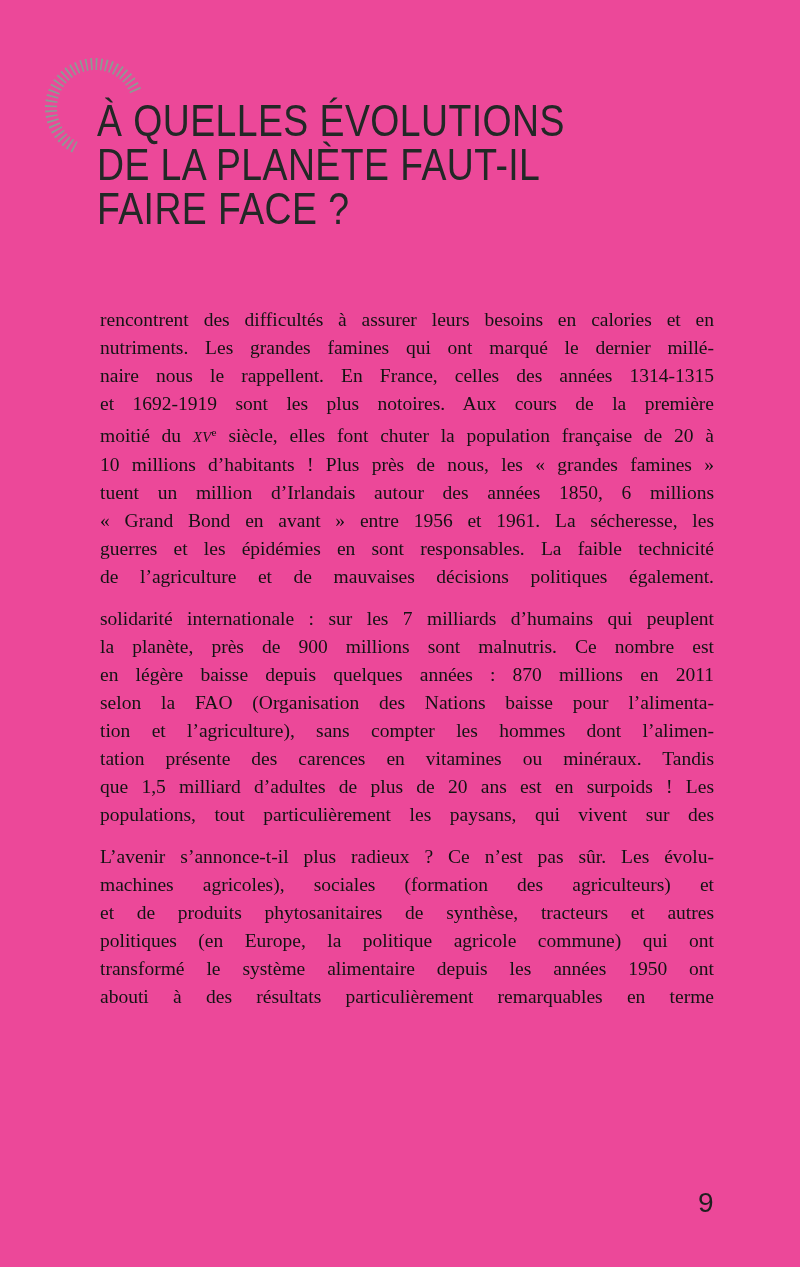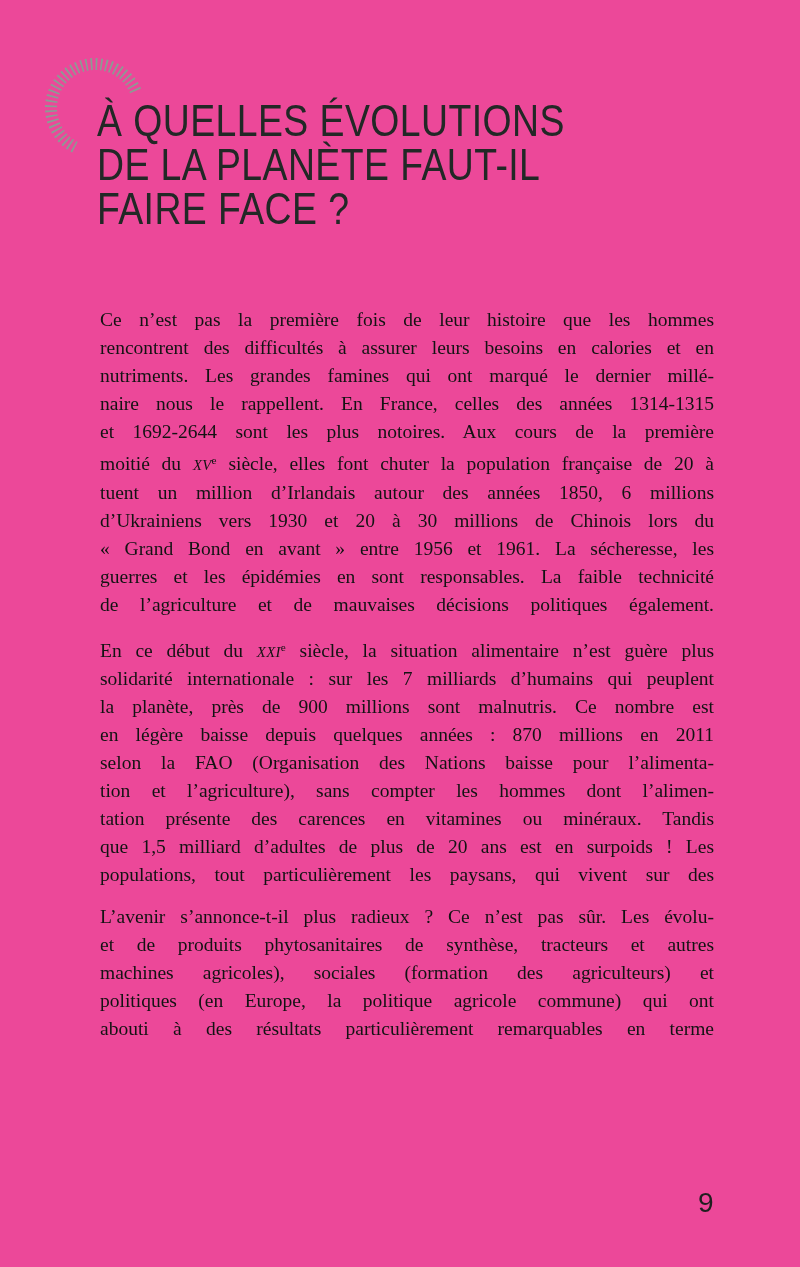--- a/index.html
+++ b/index.html
@@ -86,47 +86,46 @@
   </svg>
 
   <h1 class="heading">
       <div class="hline">À QUELLES ÉVOLUTIONS</div>
       <div class="hline">DE LA PLANÈTE FAUT-IL</div>
       <div class="hline">FAIRE FACE ?</div>
     </h1>
 
   <div class="body-text">
       <div class="para">
-        <div class="tline"><span>Ce n’est pas la première fois de leur histoire que les hommes</span></div>
         <div class="tline"><span>rencontrent des difficultés à assurer leurs besoins en calories et en</span></div>
         <div class="tline"><span>nutriments. Les grandes famines qui ont marqué le dernier millé-</span></div>
         <div class="tline"><span>naire nous le rappellent. En France, celles des années 1314-1315</span></div>
-        <div class="tline"><span>et 1692-2644 sont les plus notoires. Aux cours de la première</span></div>
+        <div class="tline"><span>et 1692-1919 sont les plus notoires. Aux cours de la première</span></div>
         <div class="tline"><span>moitié du </span><span class="sc">xv</span><span class="sup">e</span><span> siècle, elles font chuter la population française de 20 à</span></div>
+        <div class="tline"><span>10 millions d’habitants ! Plus près de nous, les « grandes famines »</span></div>
         <div class="tline"><span>tuent un million d’Irlandais autour des années 1850, 6 millions</span></div>
-        <div class="tline"><span>d’Ukrainiens vers 1930 et 20 à 30 millions de Chinois lors du</span></div>
         <div class="tline"><span>« Grand Bond en avant » entre 1956 et 1961. La sécheresse, les</span></div>
         <div class="tline"><span>guerres et les épidémies en sont responsables. La faible technicité</span></div>
         <div class="tline"><span>de l’agriculture et de mauvaises décisions politiques également.</span></div>
       </div>
       <div class="para">
-        <div class="tline"><span>En ce début du </span><span class="sc">xxi</span><span class="sup">e</span><span> siècle, la situation alimentaire n’est guère plus</span></div>
         <div class="tline"><span>solidarité internationale : sur les 7 milliards d’humains qui peuplent</span></div>
         <div class="tline"><span>la planète, près de 900 millions sont malnutris. Ce nombre est</span></div>
         <div class="tline"><span>en légère baisse depuis quelques années : 870 millions en 2011</span></div>
         <div class="tline"><span>selon la FAO (Organisation des Nations baisse pour l’alimenta-</span></div>
         <div class="tline"><span>tion et l’agriculture), sans compter les hommes dont l’alimen-</span></div>
         <div class="tline"><span>tation présente des carences en vitamines ou minéraux. Tandis</span></div>
         <div class="tline"><span>que 1,5 milliard d’adultes de plus de 20 ans est en surpoids ! Les</span></div>
         <div class="tline"><span>populations, tout particulièrement les paysans, qui vivent sur des</span></div>
       </div>
       <div class="para">
         <div class="tline"><span>L’avenir s’annonce-t-il plus radieux ? Ce n’est pas sûr. Les évolu-</span></div>
+        <div class="tline"><span>machines agricoles), sociales (formation des agriculteurs) et</span></div>
         <div class="tline"><span>et de produits phytosanitaires de synthèse, tracteurs et autres</span></div>
-        <div class="tline"><span>machines agricoles), sociales (formation des agriculteurs) et</span></div>
         <div class="tline"><span>politiques (en Europe, la politique agricole commune) qui ont</span></div>
+        <div class="tline"><span>transformé le système alimentaire depuis les années 1950 ont</span></div>
         <div class="tline"><span>abouti à des résultats particulièrement remarquables en terme</span></div>
       </div>
     </div>
 
   <div class="pagenum">9</div>
 
 </div>
 
 </body></html>

